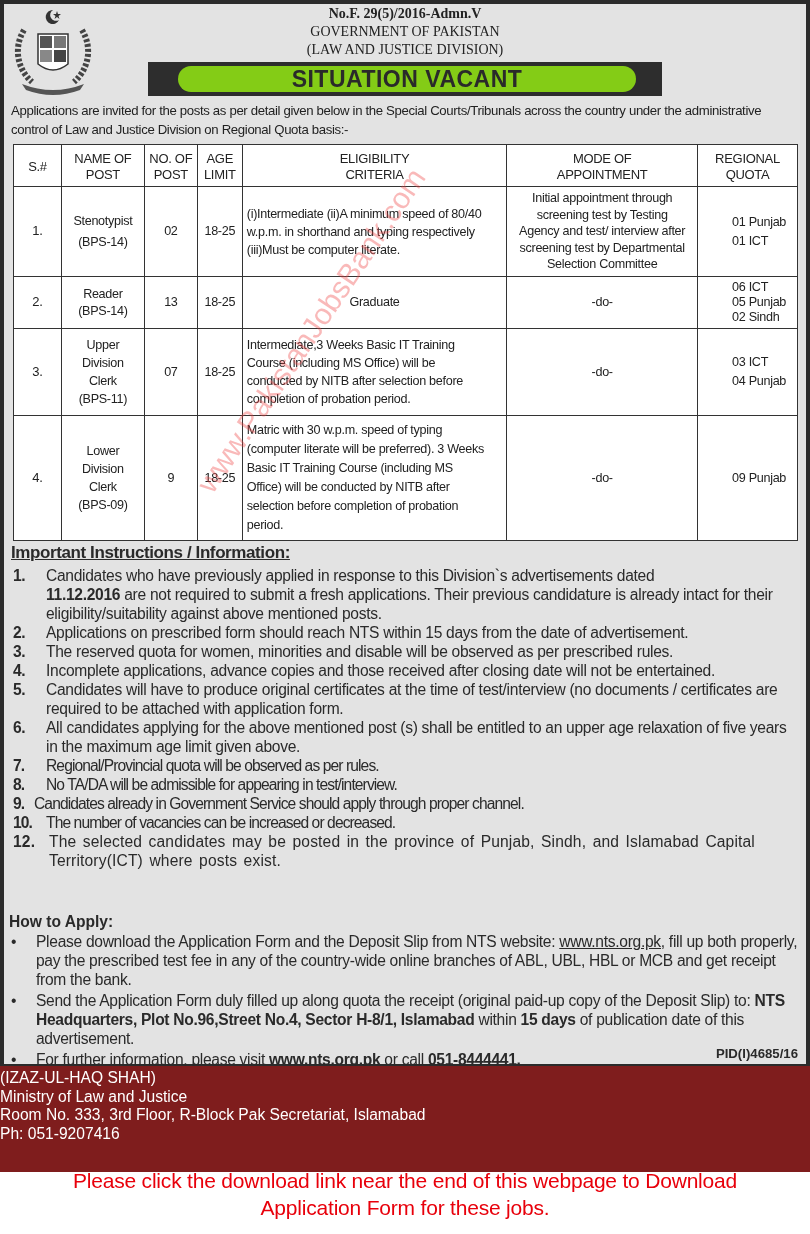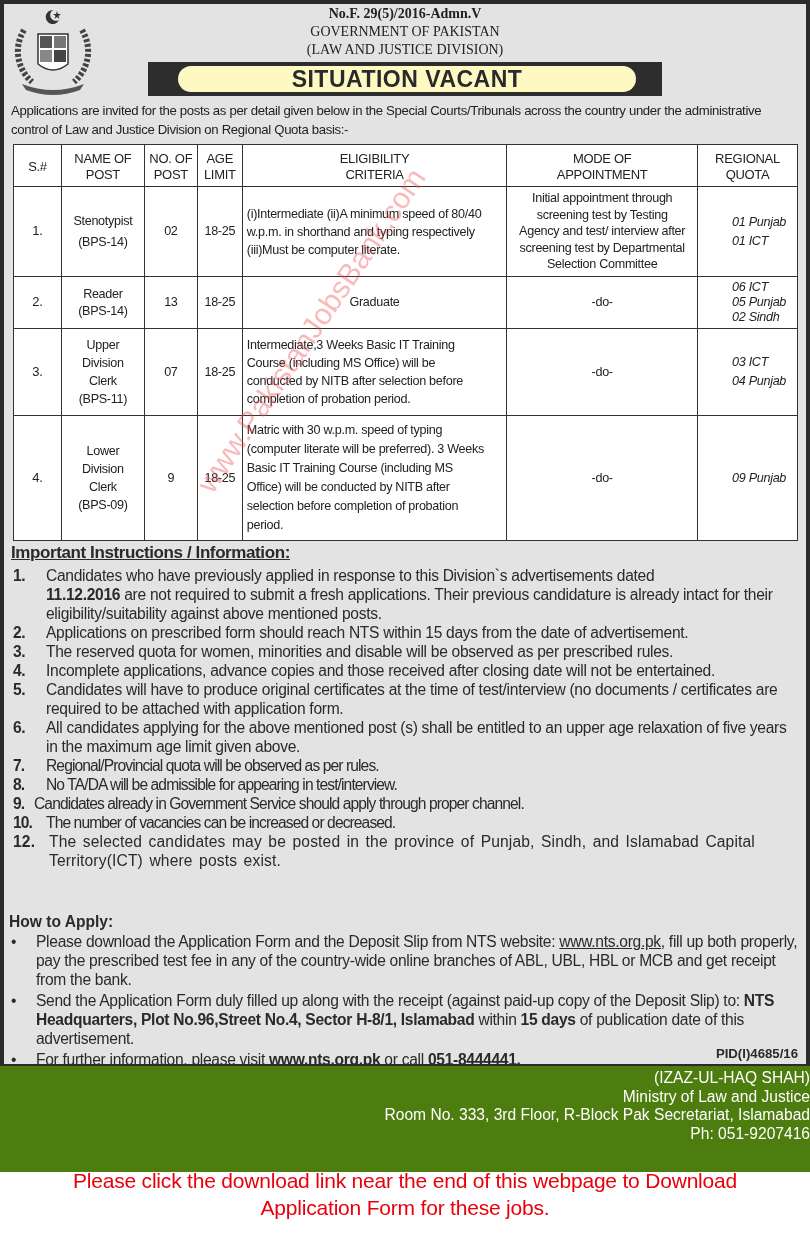--- a/index.html
+++ b/index.html
@@ -18,36 +18,36 @@
   
   .emblem { position: absolute; left: 10px; top: 6px; width: 86px; height: 90px; }
   .hdr { position: absolute; left: 0; width: 810px; text-align: center;
          font-family: "Liberation Serif", serif; color: #222; }
   .hdr.l1 { top: 6px; font-size: 14px; font-weight: bold; }
   .hdr.l2 { top: 24px; font-size: 14px; }
   .hdr.l3 { top: 42px; font-size: 14px; }
 
   .banner { position: absolute; left: 148px; top: 62px; width: 514px; height: 34px; background: #2d2d2d; }
   .banner .pill { position: absolute; left: 30px; top: 4px; width: 458px; height: 26px;
-                  background: #fef9c3; border-radius: 14px; text-align: center;
+                  background: #84cc16; border-radius: 14px; text-align: center;
                   font-family: "Liberation Sans", sans-serif; font-weight: bold;
                   font-size: 23px; line-height: 26px; color: #2a2a2a; letter-spacing: 0.5px; }
 
   .intro { position: absolute; left: 11px; top: 101px; width: 790px; font-size: 13.2px; line-height: 19px;
            letter-spacing: -0.35px; color: #222; }
 
   
   table.jobs { position: absolute; left: 13px; top: 144px; width: 785px; border-collapse: collapse;
                background: #fff; font-size: 12.6px; letter-spacing: -0.3px; color: #222; }
   table.jobs th, table.jobs td { border: 1px solid #333; text-align: center; vertical-align: middle; }
   table.jobs th { font-weight: normal; font-size: 13px; line-height: 16px; height: 42px; padding-top: 2px; }
   table.jobs td { line-height: 16.5px; }
   td.elig { text-align: left !important; padding: 0 4px; }
   td.elig.center { text-align: center !important; }
-  td.quota { text-align: left !important; padding-left: 34px; font-style: italic; }
+  td.quota { text-align: left !important; padding-left: 34px; }
   td.sn { font-size: 13px; }
   .quota-line { display: block; }
 
   
   .instr-title { position: absolute; left: 11px; top: 543px; font-size: 17px; font-weight: bold;
                  text-decoration: underline; letter-spacing: -0.4px; color: #2a2a2a; }
   .instr { position: absolute; left: 11px; top: 566px; width: 790px; font-size: 15.6px; line-height: 19px;
            letter-spacing: -0.3px; color: #2a2a2a; }
   .instr .item { position: relative; padding-left: 35px; }
   .instr .num { position: absolute; left: 2px; top: 0; font-weight: bold; }
@@ -58,22 +58,22 @@
   .apply-title { position: absolute; left: 9px; top: 913px; font-size: 15.6px; font-weight: bold; color: #2a2a2a; }
   .apply { position: absolute; left: 9px; top: 932px; width: 795px; font-size: 15.6px; line-height: 19px;
            letter-spacing: -0.3px; color: #2a2a2a; }
   .apply .item { position: relative; padding-left: 27px; margin-bottom: 2px; }
   .apply .bullet { position: absolute; left: 2px; top: 0; }
   .u { text-decoration: underline; }
   .b { font-weight: bold; }
   .pid { position: absolute; right: 12px; top: 1046px; font-size: 13.2px; font-weight: bold; color: #2a2a2a; padding-left: 10px; }
 
   
-  .footer { position: absolute; left: 0; top: 1066px; width: 810px; height: 106px; background: #4d7c0f;
-            color: #fff; text-align: right; font-size: 15.6px; line-height: 18.5px; padding-top: 3px; }
+  .footer { position: absolute; left: 0; top: 1066px; width: 810px; height: 106px; background: #7f1d1d;
+            color: #fff; text-align: left; font-size: 15.6px; line-height: 18.5px; padding-top: 3px; }
 
   .download-note { position: absolute; left: 0; top: 1167px; width: 810px; text-align: center;
                    color: #e8000b; font-size: 21px; line-height: 27px; letter-spacing: -0.2px; }
 
   .watermark { position: absolute; left: 190px; top: 480px; font-size: 30px; color: rgba(238,70,70,0.38);
                transform: rotate(-56deg); transform-origin: left top; white-space: nowrap;
                font-family: "Liberation Sans", sans-serif; pointer-events: none; }
 </style>
 </head>
 <body>
@@ -196,21 +196,21 @@
 </div>
 
 <div class="apply-title">How to Apply:</div>
 <div class="apply">
   <div class="item">
     <span class="bullet">•</span>
     <span>Please download the Application Form and the Deposit Slip from NTS website: </span><a class="u">www.nts.org.pk,</a><span> fill up both properly, pay the prescribed test fee in any of the country-wide online branches of ABL, UBL, HBL or MCB and get receipt from the bank.</span>
   </div>
   <div class="item">
     <span class="bullet">•</span>
-    <span>Send the Application Form duly filled up along with the receipt (against paid-up copy of the Deposit Slip) to: </span><span class="b">NTS Headquarters, Plot No.96,Street No.4, Sector H-8/1, Islamabad</span><span> within </span><span class="b">15 days</span><span> of publication date of this advertisement.</span>
+    <span>Send the Application Form duly filled up along quota the receipt (original paid-up copy of the Deposit Slip) to: </span><span class="b">NTS Headquarters, Plot No.96,Street No.4, Sector H-8/1, Islamabad</span><span> within </span><span class="b">15 days</span><span> of publication date of this advertisement.</span>
   </div>
   <div class="item">
     <span class="bullet">•</span>
     <span>For further information, please visit </span><a class="u b">www.nts.org.pk</a><span> or call </span><span class="b">051-8444441.</span>
   </div>
 </div>
 <div class="pid">PID(I)4685/16</div>
 
 <div class="footer">
   <div>(IZAZ-UL-HAQ SHAH)</div>

